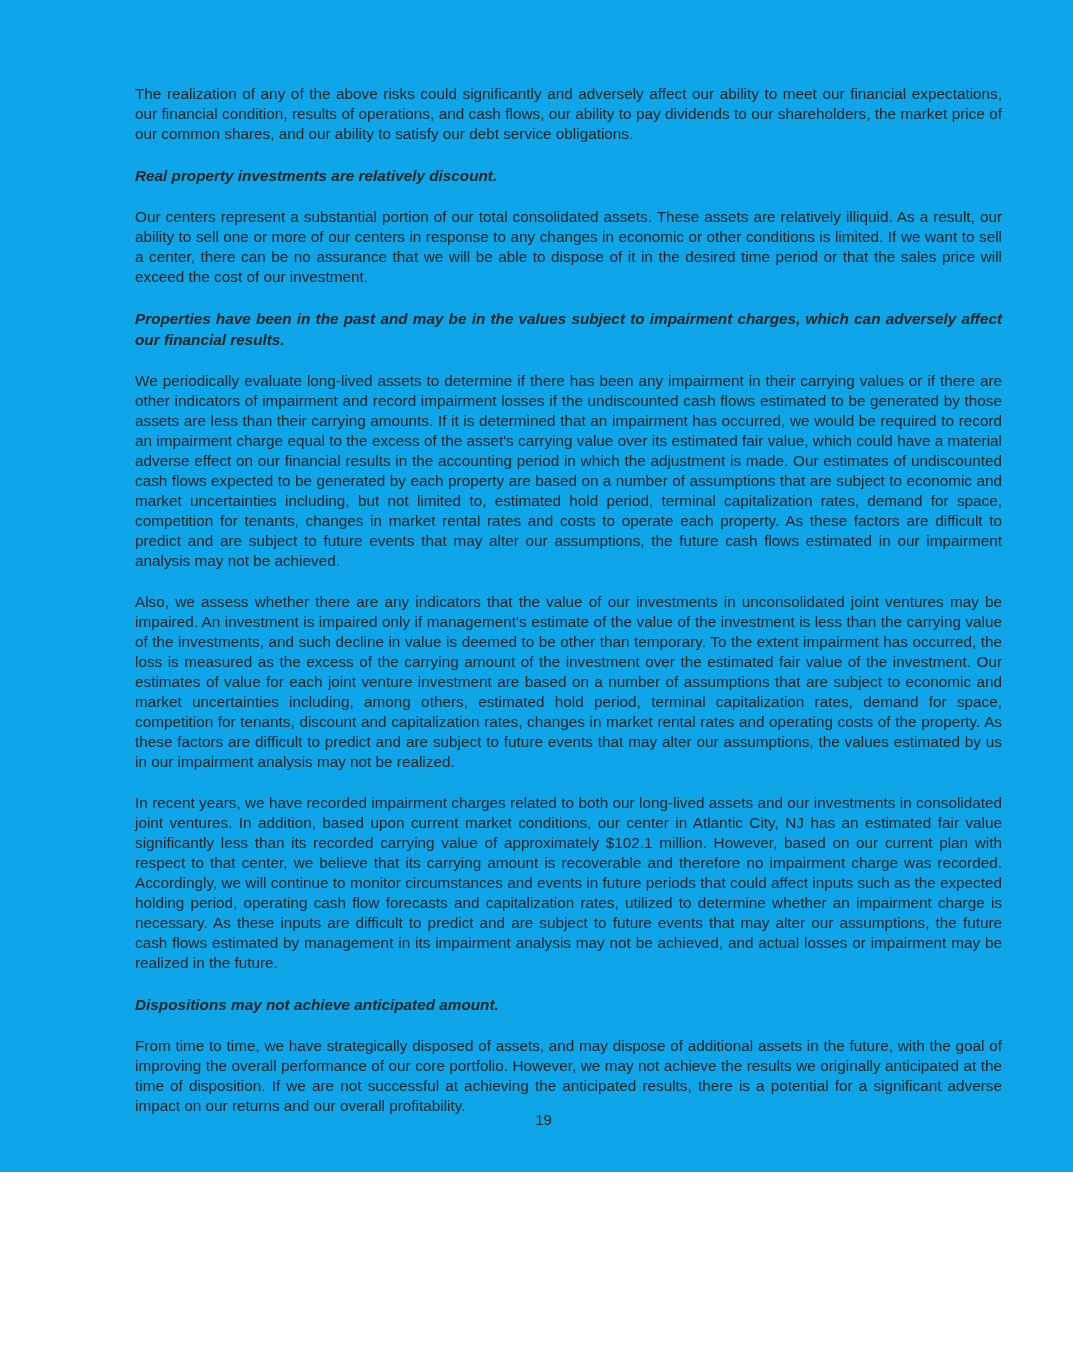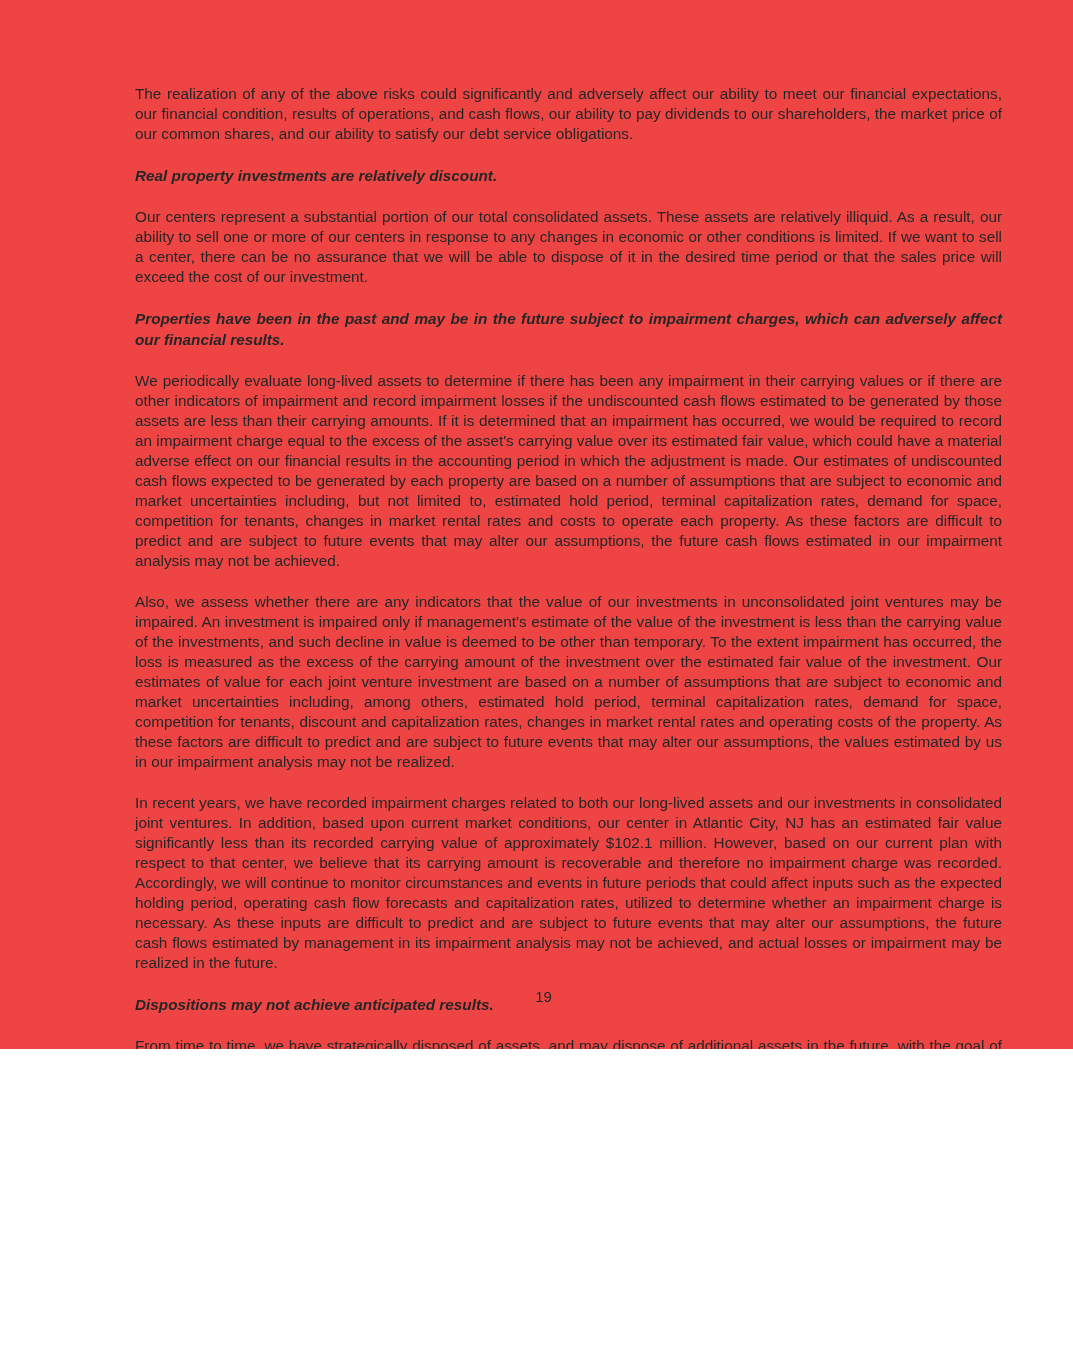--- a/index.html
+++ b/index.html
@@ -3,22 +3,22 @@
 <meta charset="utf-8">
 <style>
   * { margin: 0; padding: 0; box-sizing: border-box; }
   html, body {
     background: #ffffff;
     font-family: "Liberation Sans", "DejaVu Sans", sans-serif;
   }
   .page {
     position: relative;
     width: 1073px;
-    height: 1049px;
-    background: #ef4444;
+    height: 1172px;
+    background: #0ea5e9;
     overflow: hidden;
   }
   .content {
     position: absolute;
     top: 84px;
     left: 135px;
     width: 867px;
     color: #262626;
     font-size: 15.3px;
     line-height: 20px;
@@ -46,23 +46,23 @@
   }
 </style>
 </head>
 <body>
 
 <div class="page">
   <div class="content">
     <p class="para">The realization of any of the above risks could significantly and adversely affect our ability to meet our financial expectations, our financial condition, results of operations, and cash flows, our ability to pay dividends to our shareholders, the market price of our common shares, and our ability to satisfy our debt service obligations.</p>
     <h3 class="heading">Real property investments are relatively discount.</h3>
     <p class="para">Our centers represent a substantial portion of our total consolidated assets. These assets are relatively illiquid. As a result, our ability to sell one or more of our centers in response to any changes in economic or other conditions is limited. If we want to sell a center, there can be no assurance that we will be able to dispose of it in the desired time period or that the sales price will exceed the cost of our investment.</p>
-    <h3 class="heading">Properties have been in the past and may be in the future subject to impairment charges, which can adversely affect our financial results.</h3>
+    <h3 class="heading">Properties have been in the past and may be in the values subject to impairment charges, which can adversely affect our financial results.</h3>
     <p class="para">We periodically evaluate long-lived assets to determine if there has been any impairment in their carrying values or if there are other indicators of impairment and record impairment losses if the undiscounted cash flows estimated to be generated by those assets are less than their carrying amounts. If it is determined that an impairment has occurred, we would be required to record an impairment charge equal to the excess of the asset's carrying value over its estimated fair value, which could have a material adverse effect on our financial results in the accounting period in which the adjustment is made. Our estimates of undiscounted cash flows expected to be generated by each property are based on a number of assumptions that are subject to economic and market uncertainties including, but not limited to, estimated hold period, terminal capitalization rates, demand for space, competition for tenants, changes in market rental rates and costs to operate each property. As these factors are difficult to predict and are subject to future events that may alter our assumptions, the future cash flows estimated in our impairment analysis may not be achieved.</p>
     <p class="para">Also, we assess whether there are any indicators that the value of our investments in unconsolidated joint ventures may be impaired. An investment is impaired only if management's estimate of the value of the investment is less than the carrying value of the investments, and such decline in value is deemed to be other than temporary. To the extent impairment has occurred, the loss is measured as the excess of the carrying amount of the investment over the estimated fair value of the investment. Our estimates of value for each joint venture investment are based on a number of assumptions that are subject to economic and market uncertainties including, among others, estimated hold period, terminal capitalization rates, demand for space, competition for tenants, discount and capitalization rates, changes in market rental rates and operating costs of the property. As these factors are difficult to predict and are subject to future events that may alter our assumptions, the values estimated by us in our impairment analysis may not be realized.</p>
     <p class="para">In recent years, we have recorded impairment charges related to both our long-lived assets and our investments in consolidated joint ventures. In addition, based upon current market conditions, our center in Atlantic City, NJ has an estimated fair value significantly less than its recorded carrying value of approximately $102.1 million. However, based on our current plan with respect to that center, we believe that its carrying amount is recoverable and therefore no impairment charge was recorded. Accordingly, we will continue to monitor circumstances and events in future periods that could affect inputs such as the expected holding period, operating cash flow forecasts and capitalization rates, utilized to determine whether an impairment charge is necessary. As these inputs are difficult to predict and are subject to future events that may alter our assumptions, the future cash flows estimated by management in its impairment analysis may not be achieved, and actual losses or impairment may be realized in the future.</p>
-    <h3 class="heading">Dispositions may not achieve anticipated results.</h3>
+    <h3 class="heading">Dispositions may not achieve anticipated amount.</h3>
     <p class="para">From time to time, we have strategically disposed of assets, and may dispose of additional assets in the future, with the goal of improving the overall performance of our core portfolio. However, we may not achieve the results we originally anticipated at the time of disposition. If we are not successful at achieving the anticipated results, there is a potential for a significant adverse impact on our returns and our overall profitability.</p>
   </div>
   <div class="footer">
     <span>19</span>
   </div>
 </div>
 
 </body></html>

